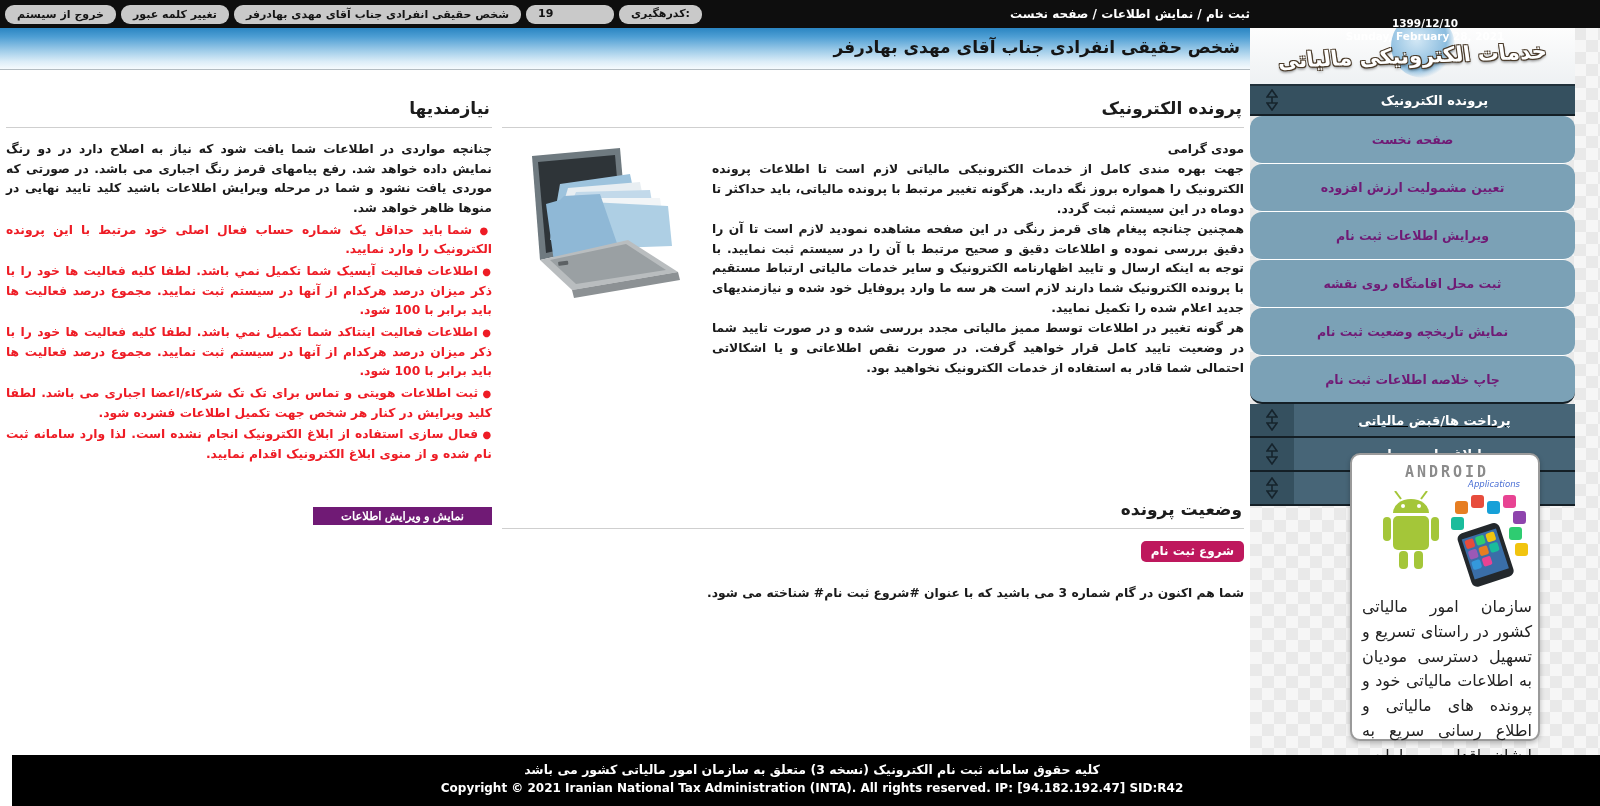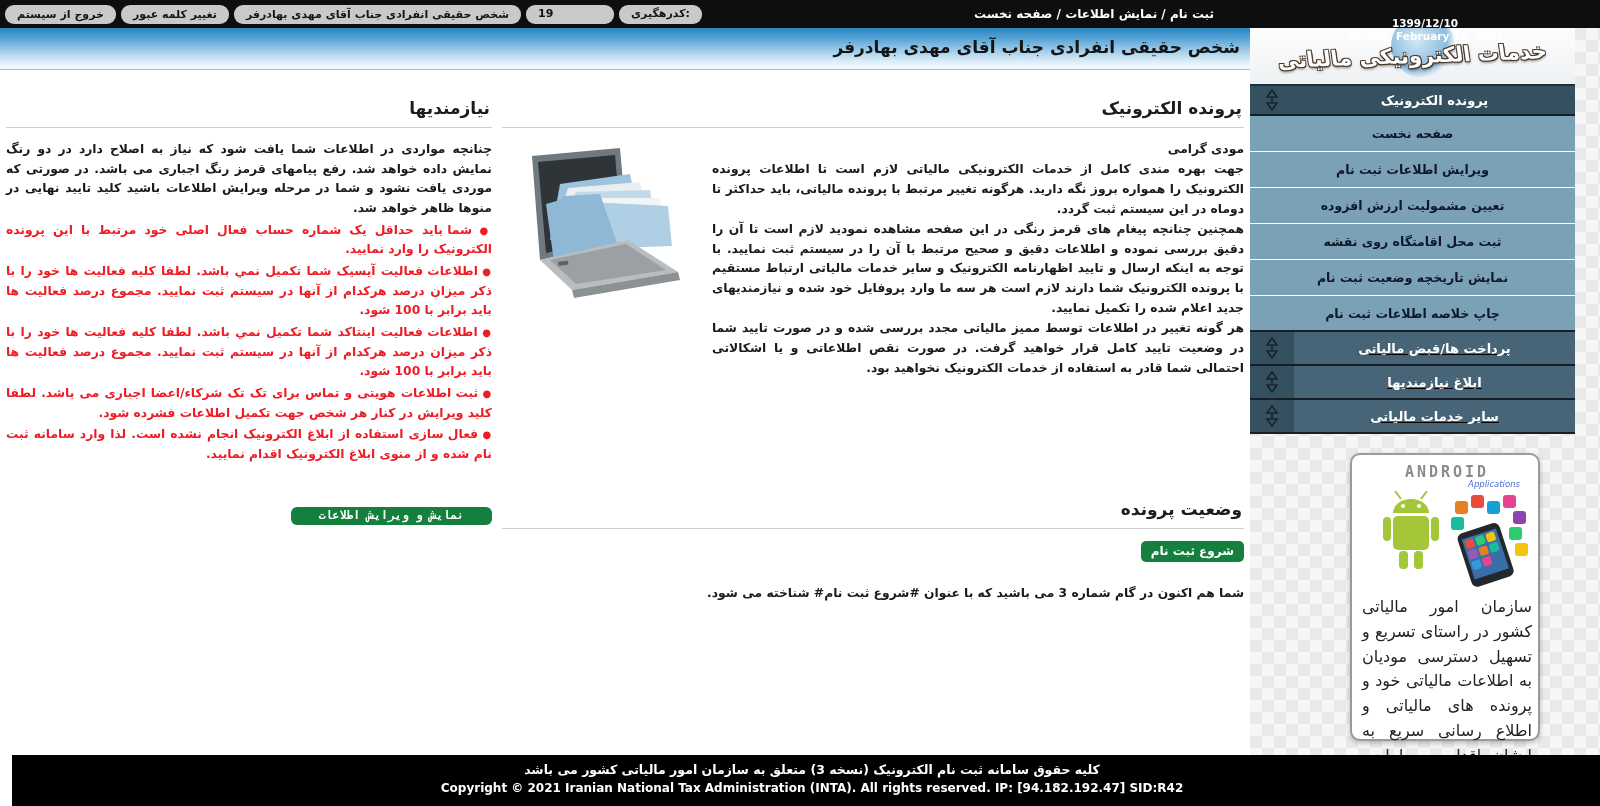--- a/index.html
+++ b/index.html
@@ -16,21 +16,21 @@
   }
   .pill{
     background:#c9c9c9; color:#141414; border:none;
     border-radius:9px; height:19px; line-height:17px;
     font-size:11px; font-weight:bold; padding:0 12px; margin-left:5px;
     font-family:"DejaVu Sans",sans-serif; white-space:nowrap; cursor:pointer;
   }
   .pill.value{ min-width:88px; text-align:left; cursor:default; }
   .topbar .spacer{ flex:1; }
   .breadcrumb{
-    color:#fff; font-size:12px; font-weight:bold; margin-right:36px;
+    color:#fff; font-size:12px; font-weight:bold; 
     direction:rtl; white-space:nowrap;
   }
   .dateblock{
     width:350px; height:28px; background:#0e0e0e; color:#fff;
     text-align:center; font-size:10.5px; font-weight:bold; line-height:13px;
     padding-top:17px; direction:ltr;
   }
   
   .content{
     position:absolute; top:28px; left:0; width:1250px; height:727px;
@@ -56,42 +56,42 @@
   .file-row{ display:flex; direction:rtl; margin-top:12px; }
   .file-text{
     flex:1; font-size:12.3px; font-weight:bold; color:#1a1a1a;
     line-height:1.62; text-align:justify; text-align-last:right;
     padding-left:14px;
   }
   .file-text p{ margin:0; }
   .laptop-wrap{ width:196px; padding-top:4px; }
   .status-section{ margin-top:120px; }
   .badge{
-    display:inline-block; background:#15803d; color:#fff;
+    display:inline-block; background:#be185d; color:#fff;
     font-size:12px; font-weight:bold; border-radius:5px;
     padding:3px 10px 4px 10px; margin-top:12px;
   }
   .status-text{
     font-size:12.3px; font-weight:bold; color:#1a1a1a; margin-top:24px;
   }
   
   .req-intro{
     font-size:12.3px; font-weight:bold; color:#1a1a1a; line-height:1.6;
     text-align:justify; text-align-last:right; margin-top:12px;
   }
   .req-list{ margin-top:2px; }
   .req-item{
     color:#ee1c25; font-size:12.3px; font-weight:bold; line-height:1.6;
     text-align:justify; text-align-last:right; margin-top:2px;
   }
   .req-item::before{ content:"● "; font-size:10px; }
   .black-btn{
-    display:block; background:#15803d; color:#fff; border:none; cursor:pointer;
-    font-family:Liberation Mono, monospace; font-size:11.5px; font-weight:bold;
-    border-radius:6px; height:18px; line-height:16px; padding:0 28px;
+    display:block; background:#701a75; color:#fff; border:none; cursor:pointer;
+    font-family:Liberation Sans, sans-serif; font-size:11.5px; font-weight:bold;
+    border-radius:0; height:18px; line-height:16px; padding:0 28px;
     margin:42px 0 0 0; white-space:nowrap;
   }
   
   .sidebar{
     position:absolute; top:28px; right:0; width:350px; height:727px;
     background-color:#f4f4f4;
     background-image:repeating-conic-gradient(#e9e9e9 0% 25%, #f6f6f6 0% 50%);
     background-size:24px 24px;
     overflow:hidden;
   }
@@ -122,23 +122,23 @@
   .menu-header.active{ background:#35505f; }
   .menu-header.collapsed{ background:#476577; height:34px;text-decoration:underline; }
   .mh-label{
     flex:1; text-align:center; color:#fff; font-size:13px; font-weight:bold;
   }
   .mh-arrowbox{
     width:44px; height:100%; display:flex; align-items:center; justify-content:center;
   }
   .menu-header.collapsed .mh-arrowbox{ background:#35505f; }
   .submenu-item{
-    height:36px; background:#7ba1b6; color:#0f172a; font-size:12.5px; font-weight:bold;
+    height:48px; background:#7ba1b6; color:#701a75; font-size:12.5px; font-weight:bold;
     display:flex; align-items:center; justify-content:center;
-    border-bottom:1px solid #ffffff; cursor:pointer;
+    border-bottom:1px solid #ffffff; cursor:pointer;border-radius:12px;
   }
   .submenu-item:last-child{ border-bottom:2px solid #141f26; }
   
   .promo{
     position:absolute; top:425px; right:60px; width:190px; height:288px;
     background:#fff; border:2px solid #9a9a9a; border-radius:10px;
     box-shadow:0 2px 5px rgba(0,0,0,.25); padding:8px 4px 6px 8px;
   }
   .android-logo{
     text-align:center; direction:ltr; color:#8b8b8b; font-size:15px;
@@ -256,22 +256,22 @@
         <svg width="12" height="22" viewBox="0 0 12 22">
             <path d="M6 1 L11 8 H1 Z" fill="none" stroke="#16242d" stroke-width="1.6"></path>
             <line x1="6" y1="8" x2="6" y2="14" stroke="#16242d" stroke-width="1.6"></line>
             <path d="M6 21 L11 14 H1 Z" fill="none" stroke="#16242d" stroke-width="1.6"></path>
           </svg>
       </span>
     </div>
     <div class="submenu">
 
     <div class="submenu-item">صفحه نخست</div>
+        <div class="submenu-item">تعیین مشمولیت ارزش افزوده</div>
         <div class="submenu-item">ویرایش اطلاعات ثبت نام</div>
-        <div class="submenu-item">تعیین مشمولیت ارزش افزوده</div>
         <div class="submenu-item">ثبت محل اقامتگاه روی نقشه</div>
         <div class="submenu-item">نمایش تاریخچه وضعیت ثبت نام</div>
         <div class="submenu-item">چاپ خلاصه اطلاعات ثبت نام</div>
       </div>
 
     <div class="menu-header collapsed">
       <span class="mh-label">پرداخت ها/قبض مالیاتی</span>
       <span class="mh-arrowbox">
         <svg width="12" height="22" viewBox="0 0 12 22">
             <path d="M6 1 L11 8 H1 Z" fill="none" stroke="#16242d" stroke-width="1.6"></path>

